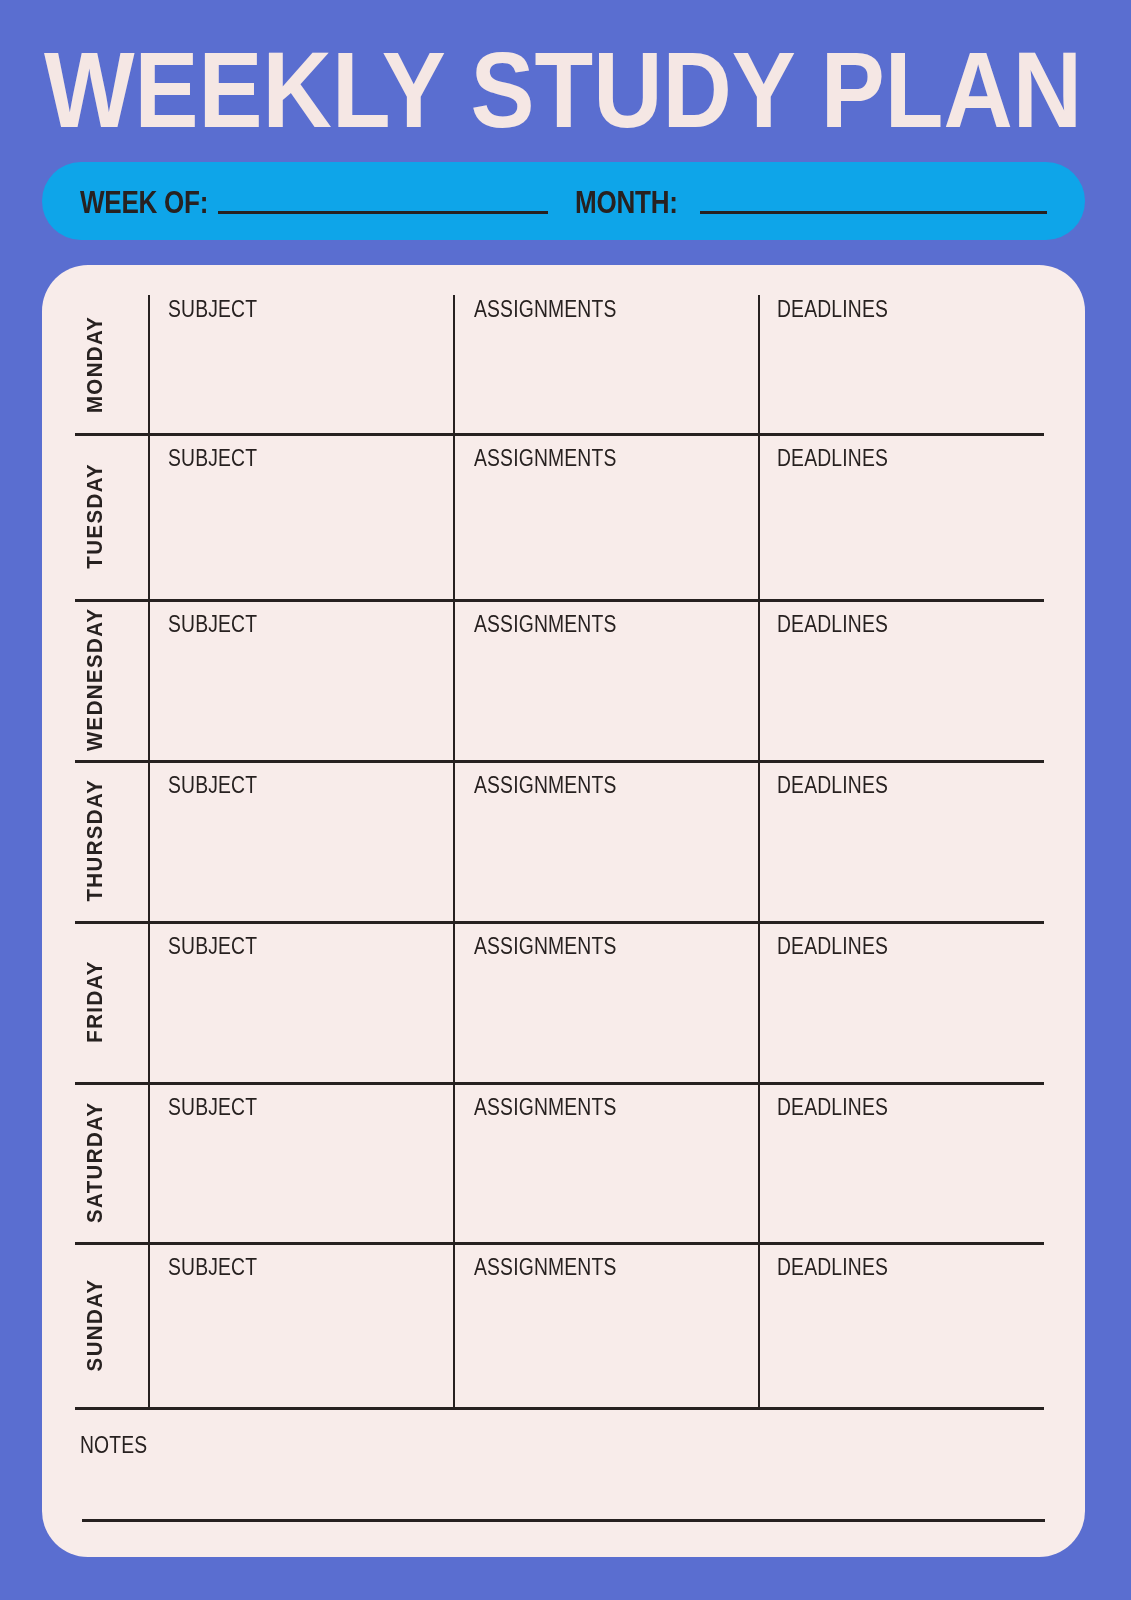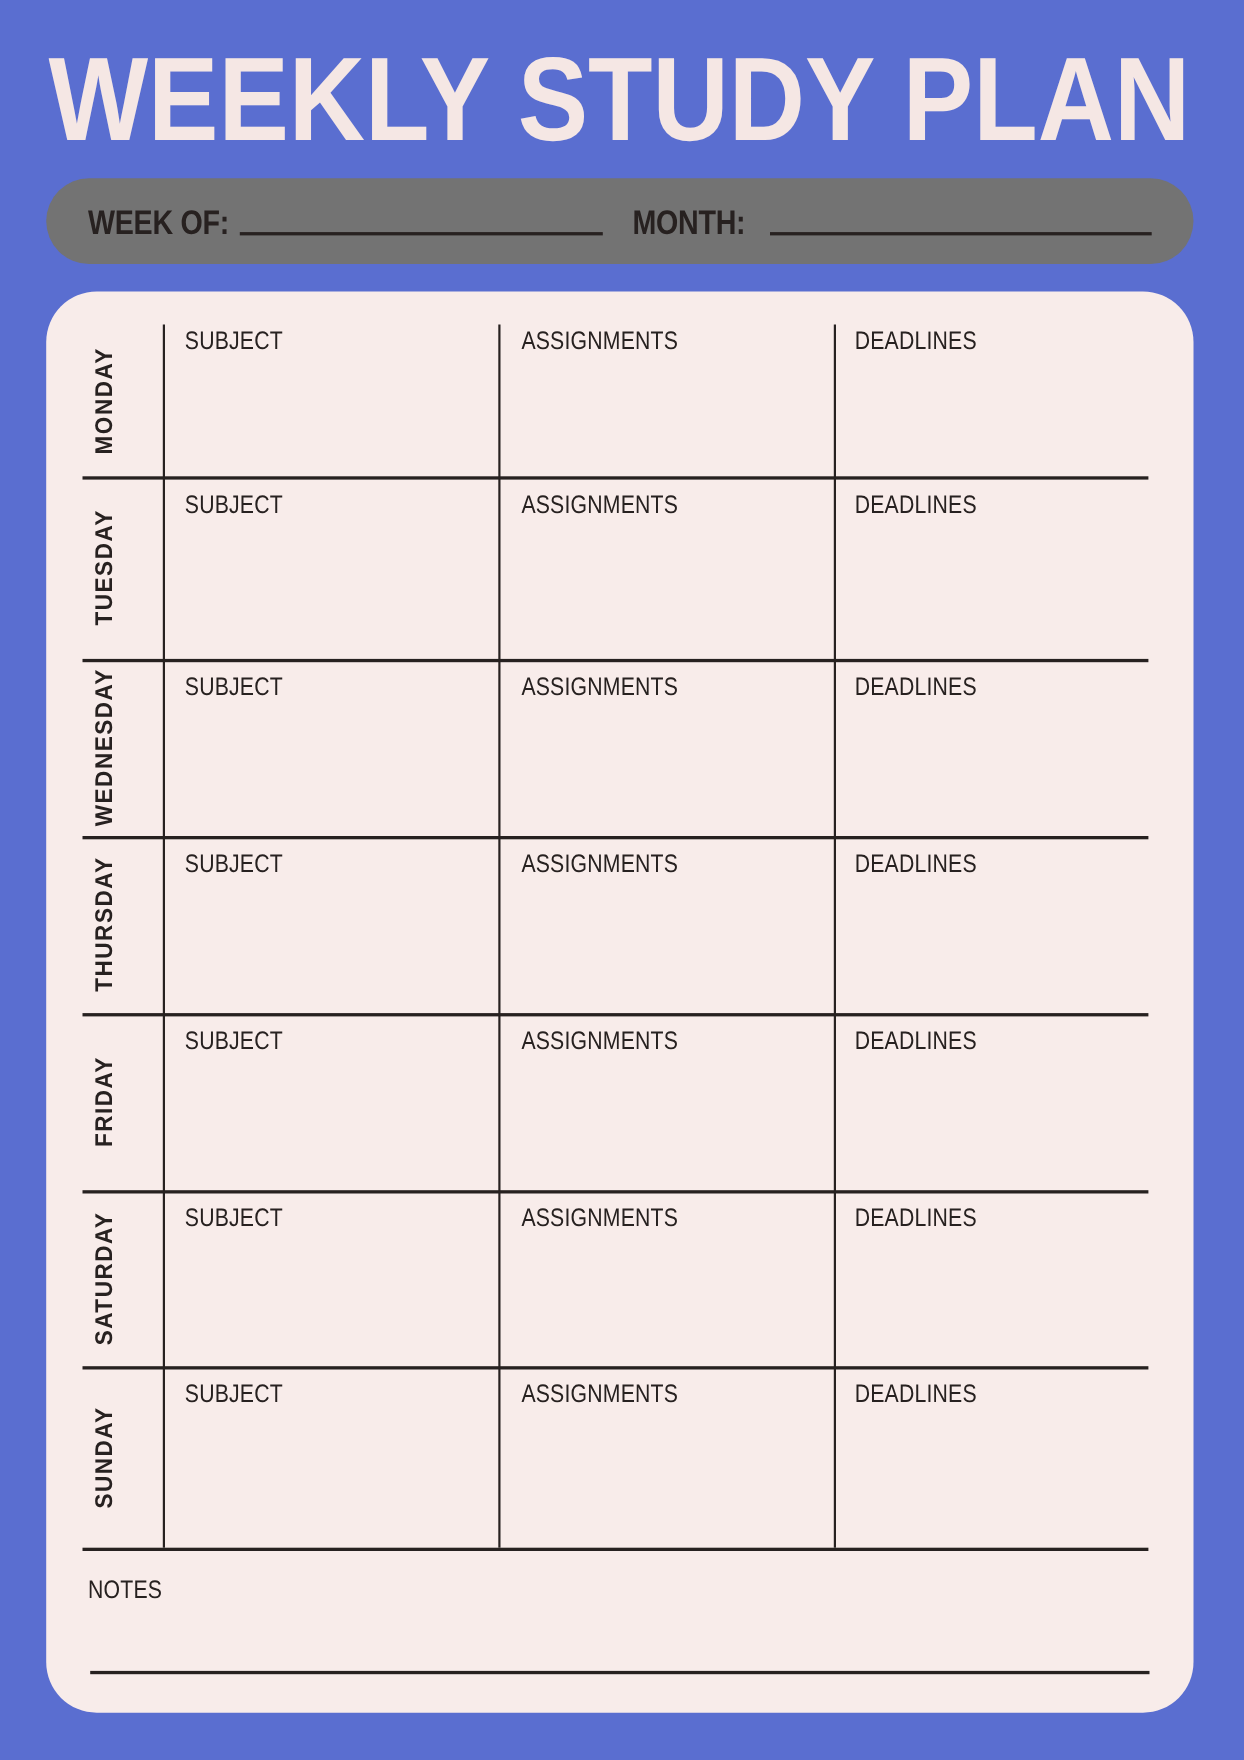--- a/index.html
+++ b/index.html
@@ -7,21 +7,21 @@
     width:1131px;height:1600px;position:relative;overflow:hidden;
     background:#5a6ed0;
     font-family:"Liberation Sans","DejaVu Sans",sans-serif;
     color:#272120;
   }
   
   #title-svg{position:absolute;left:44px;top:0;}
   
   .topbar{
     position:absolute;left:42px;top:162px;width:1043px;height:78px;
-    background:#737373;border-radius:39px;
+    background:#0ea5e9;border-radius:39px;
   }
   .bar-label{
     position:absolute;top:25px;
     font-size:31px;font-weight:bold;line-height:1;letter-spacing:-0.3px;
     display:inline-block;transform:scaleX(0.84);transform-origin:0 0;
     white-space:nowrap;
   }
   .fill-line{position:absolute;height:3px;background:#272120;}
   
   .panel{

